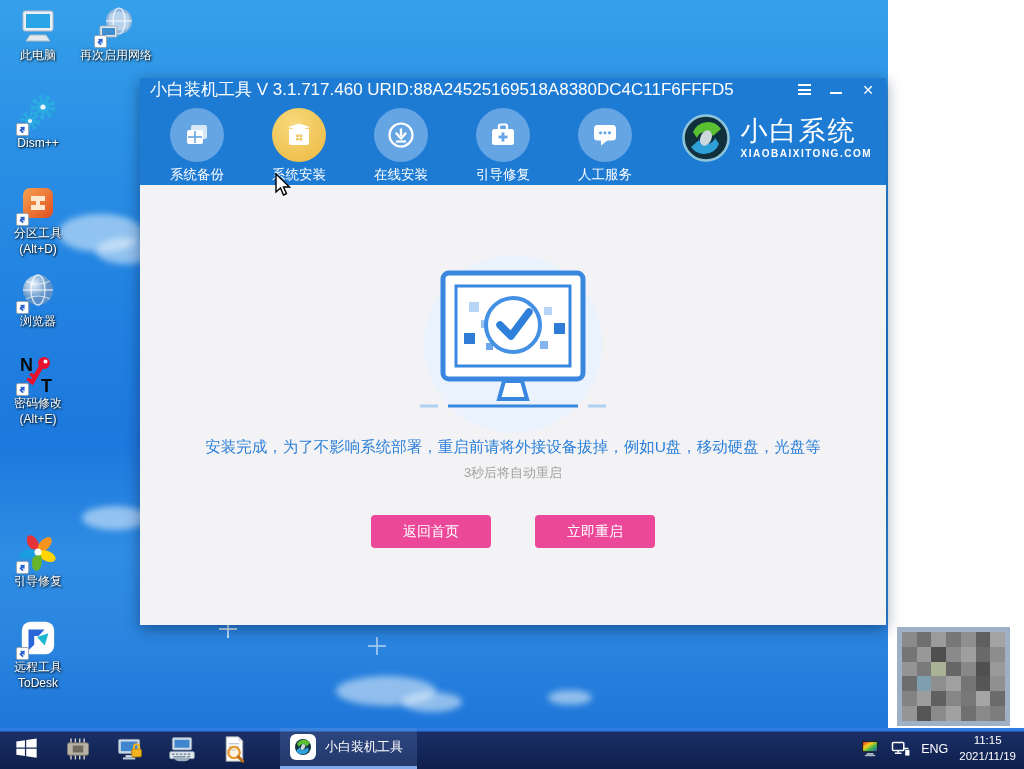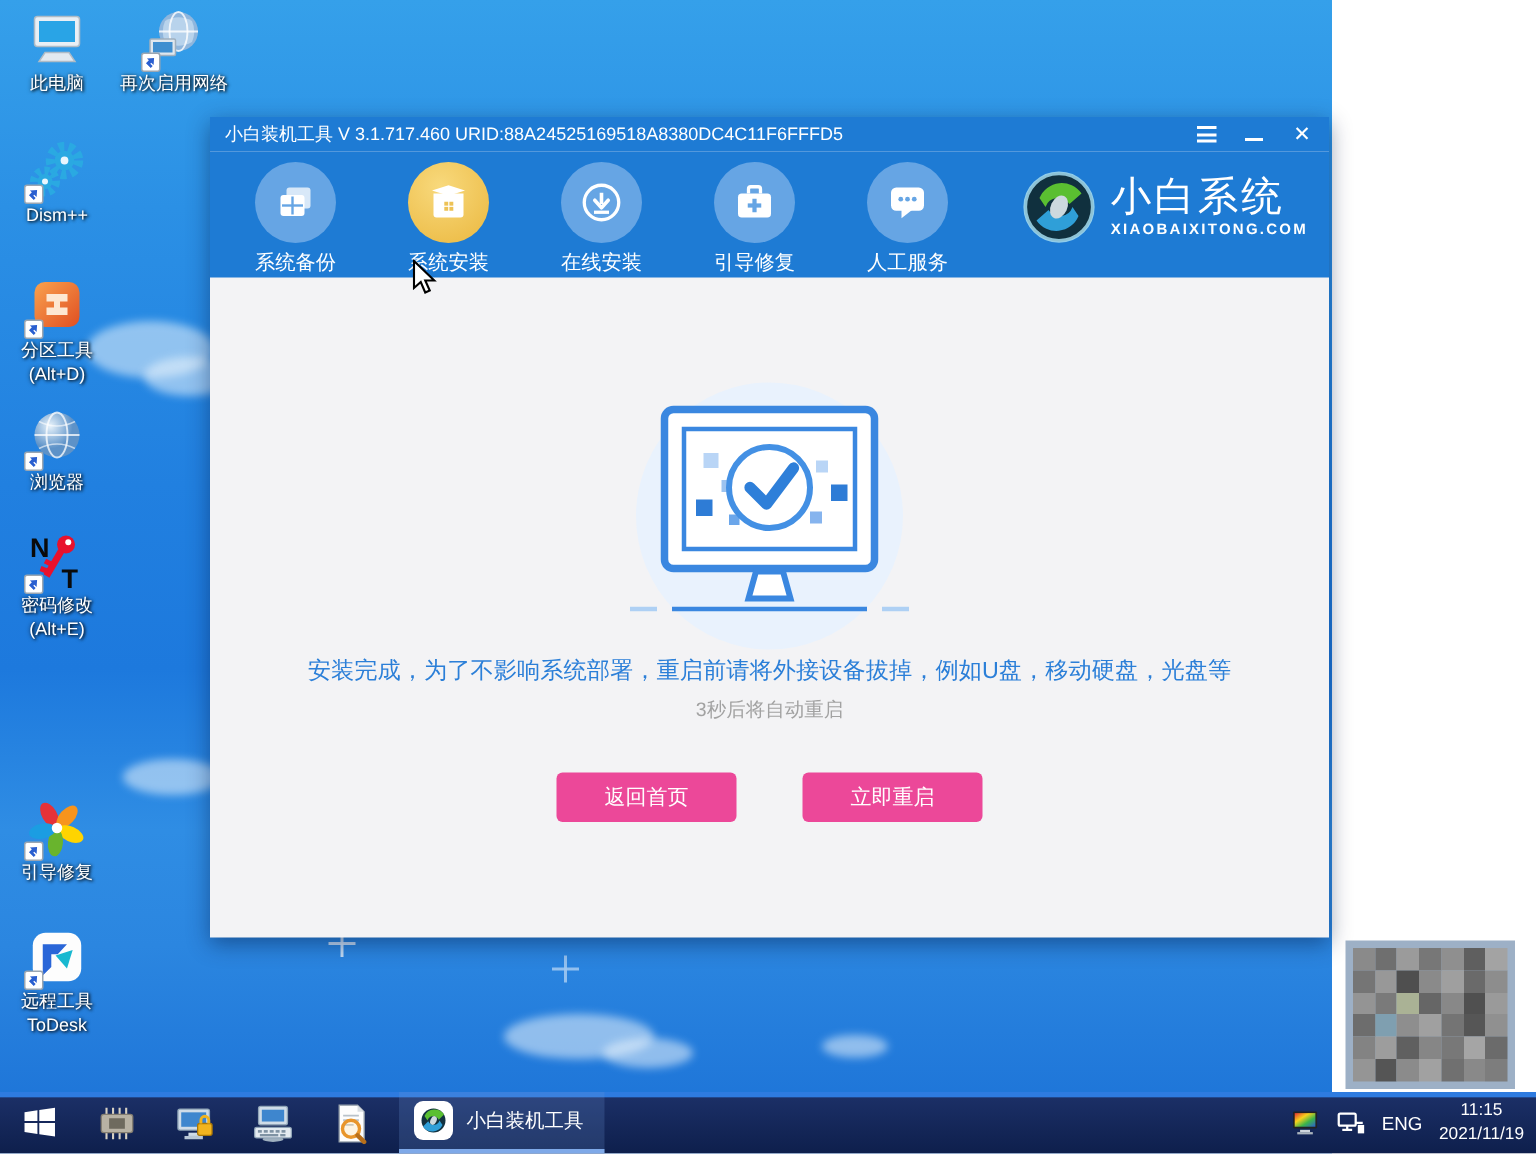--- a/index.html
+++ b/index.html
@@ -19,21 +19,21 @@
   .dicon .ic { position:relative; width:40px; height:40px; display:flex; align-items:center; justify-content:center; }
   .dicon .lbl { margin-top:2px; font-size:12px; color:#fff; text-align:center; line-height:1.2;
     text-shadow:1px 1px 2px rgba(0,0,0,.9),0 0 3px rgba(0,0,0,.6); white-space:nowrap; }
   .sc-arrow { position:absolute; left:-2px; bottom:-2px; width:13px; height:13px; background:#fff;
     border:1px solid #9aa6b2; border-radius:2px; display:flex; align-items:center; justify-content:center; }
 
   
   #win { position:absolute; left:140px; top:78px; width:746px; height:547px;
     box-shadow:0 4px 14px rgba(0,20,60,.45); background:#f3f3f5; }
   .titlebar { height:23px; background:#1e7bd4; display:flex; align-items:center; padding:0 10px; }
-  .titlebar .t { color:#fff; font-size:12px; flex:1; white-space:nowrap; }
+  .titlebar .t { color:#fff; font-size:17px; flex:1; white-space:nowrap; }
   .winbtns { display:flex; align-items:center; gap:16px; }
   .wb { color:#fff; width:16px; height:16px; display:flex; align-items:center; justify-content:center; cursor:pointer; }
   .wb.menu { flex-direction:column; gap:2.5px; }
   .wb.menu i { display:block; width:13px; height:2px; background:#fff; }
   .wb.min i { display:block; width:12px; height:2px; background:#fff; margin-top:6px; }
   .wb.close { font-size:14px; font-weight:bold; }
 
   .navbar { position:relative; height:84px; background:#1e7bd4; display:flex; padding-left:18px; }
   .nav-item { width:78px; margin-right:24px; padding-top:7px; display:flex; flex-direction:column; align-items:center; cursor:pointer; }
   .nav-circle { width:54px; height:54px; border-radius:50%; background:#66a5e4; display:flex; align-items:center; justify-content:center; }
@@ -61,21 +61,21 @@
 
   
   #mosaic { position:absolute; left:897px; top:627px; width:113px; height:99px;
     background:#9db0c6; padding:5px; display:grid; grid-template-columns:repeat(7,1fr); grid-auto-rows:1fr; }
 
   
   #taskbar { position:absolute; left:0; bottom:0; width:1024px; height:41px;
     background:linear-gradient(180deg,#2e7be0 0,#2e7be0 3px,#1b2f66 4px,#0e1f4c 100%);
     display:flex; align-items:stretch; z-index:40; }
   .tb-btn { display:flex; align-items:center; justify-content:center; width:52px; cursor:pointer; }
-  .tb-app { display:flex; align-items:center; gap:9px; padding:0 14px 0 10px; margin-left:6px;
+  .tb-app { display:flex; align-items:center; gap:9px; padding:0 14px 0 10px; margin-left:20px;
     background:rgba(110,150,215,.22); border-bottom:3px solid #7fa9e8; cursor:pointer; }
   .tb-app .applbl { color:#fff; font-size:13px; white-space:nowrap; }
   .tb-app .appic { width:26px; height:26px; background:#fff; border-radius:6px; display:flex; align-items:center; justify-content:center; }
   .tray { margin-left:auto; display:flex; align-items:center; gap:11px; padding-right:8px; }
   .tray .lang { color:#fff; font-size:12.5px; }
   .clock { color:#fff; font-size:11.5px; text-align:center; line-height:1.35; cursor:default; }
 </style>
 </head>
 <body>
 

